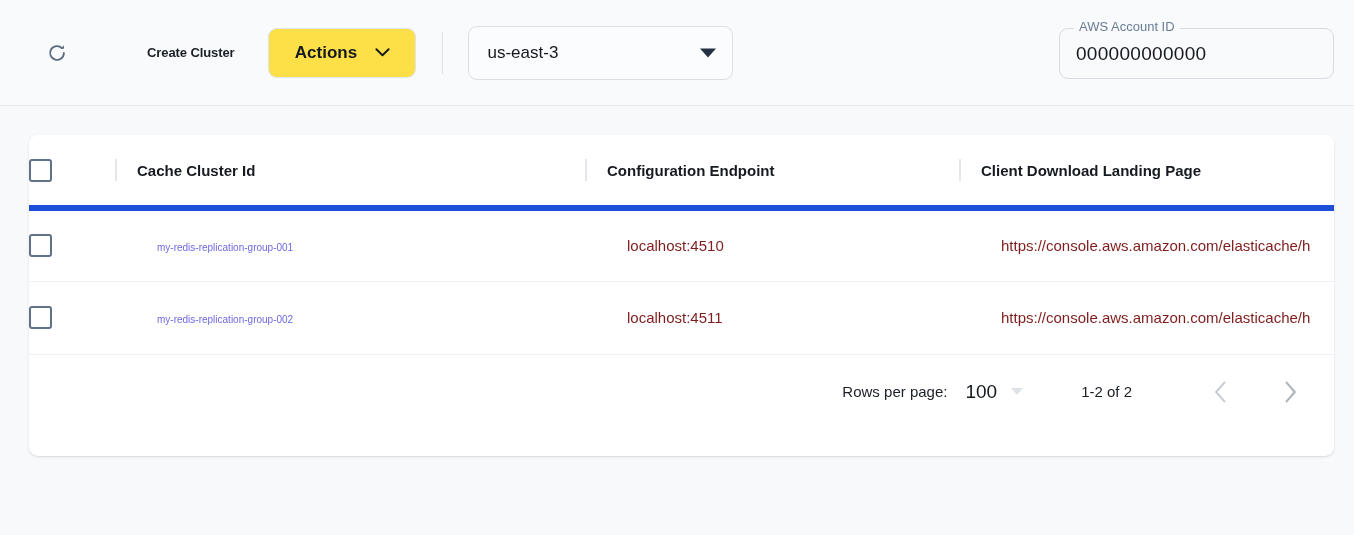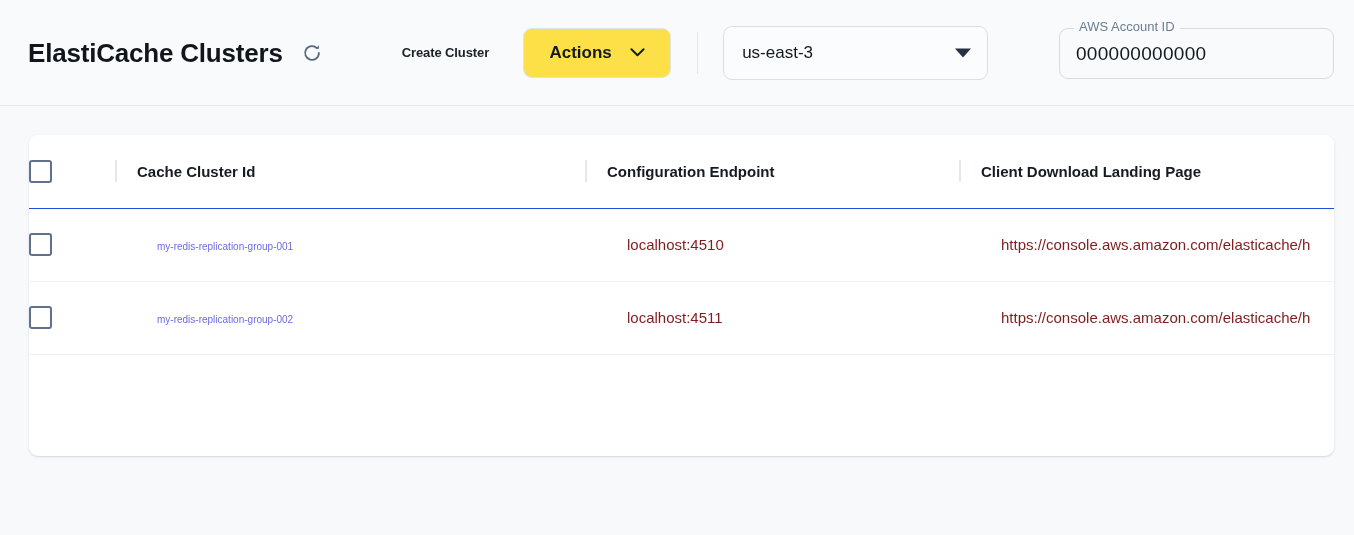--- a/index.html
+++ b/index.html
@@ -94,21 +94,21 @@
     overflow: hidden;
   }
   table.grid { width: 100%; border-collapse: collapse; table-layout: fixed; }
   table.grid col.c-check { width: 86px; }
   table.grid col.c-id    { width: 470px; }
   table.grid col.c-ep    { width: 374px; }
   table.grid col.c-dl    { width: 375px; }
 
   table.grid th {
     height: 73px; padding: 0; text-align: left; vertical-align: middle;
-    border-bottom: 1px solid #1d4ed8;
+    border-bottom: 6px solid #1d4ed8;
     font-weight: 700; font-size: 15px; color: #161b22;
     background: #ffffff;
     white-space: nowrap;
   }
   table.grid td {
     height: 73px; padding: 0; text-align: left; vertical-align: middle;
     border-bottom: 1px solid #eff1f4;
     font-size: 15px; color: #1b2026;
     white-space: nowrap; overflow: hidden;
   }
@@ -153,21 +153,20 @@
   .pg-btn svg { display: block; }
 </style>
 </head>
 <body>
 
 <div class="page">
 
   <div class="topbar">
 
     <div class="title-wrap">
-      <div class="page-title">ElastiCache Clusters</div>
       <div class="refresh-btn" title="Refresh">
         <svg width="22" height="22" viewBox="0 0 24 24" fill="none" stroke="#5a6b80" stroke-width="2" stroke-linecap="round" stroke-linejoin="round">
           <path d="M19.5 12a7.5 7.5 0 1 1-2.2-5.3"></path>
           <polyline points="19.6 3.6 19.6 7.4 15.8 7.4" fill="#5a6b80" stroke="none"></polyline>
         </svg>
       </div>
     </div>
 
     <div class="create-cluster">Create Cluster</div>
 
@@ -254,15 +253,34 @@
           <td>
             <span class="plain" style="padding-left:42px;display:inline-block;">localhost:4511</span>
           </td>
           <td>
             <span class="plain nowrap-clip" style="padding-left:42px;">https://console.aws.amazon.com/elasticache/h</span>
           </td>
         </tr>
       </tbody>
     </table>
 
+    <div class="tfoot">
+      <span class="rpp-label">Rows per page:</span>
+      <span class="rpp-select">
+        <span class="rpp-value">100</span>
+        <span class="rpp-caret"></span>
+      </span>
+      <span class="range-label">1-2 of 2</span>
+
+      <span class="pg-btn first">
+        <svg width="13" height="22" viewBox="0 0 13 22">
+          <path d="M10.4 1.6 L2.2 11 L10.4 20.4" fill="none" stroke="#c9cdd2" stroke-width="2.1" stroke-linecap="round" stroke-linejoin="round"></path>
+        </svg>
+      </span>
+      <span class="pg-btn">
+        <svg width="13" height="22" viewBox="0 0 13 22">
+          <path d="M2.6 1.6 L10.8 11 L2.6 20.4" fill="none" stroke="#aeb3b9" stroke-width="2.1" stroke-linecap="round" stroke-linejoin="round"></path>
+        </svg>
+      </span>
+    </div>
   </div>
 
 </div>
 
 </body></html>

